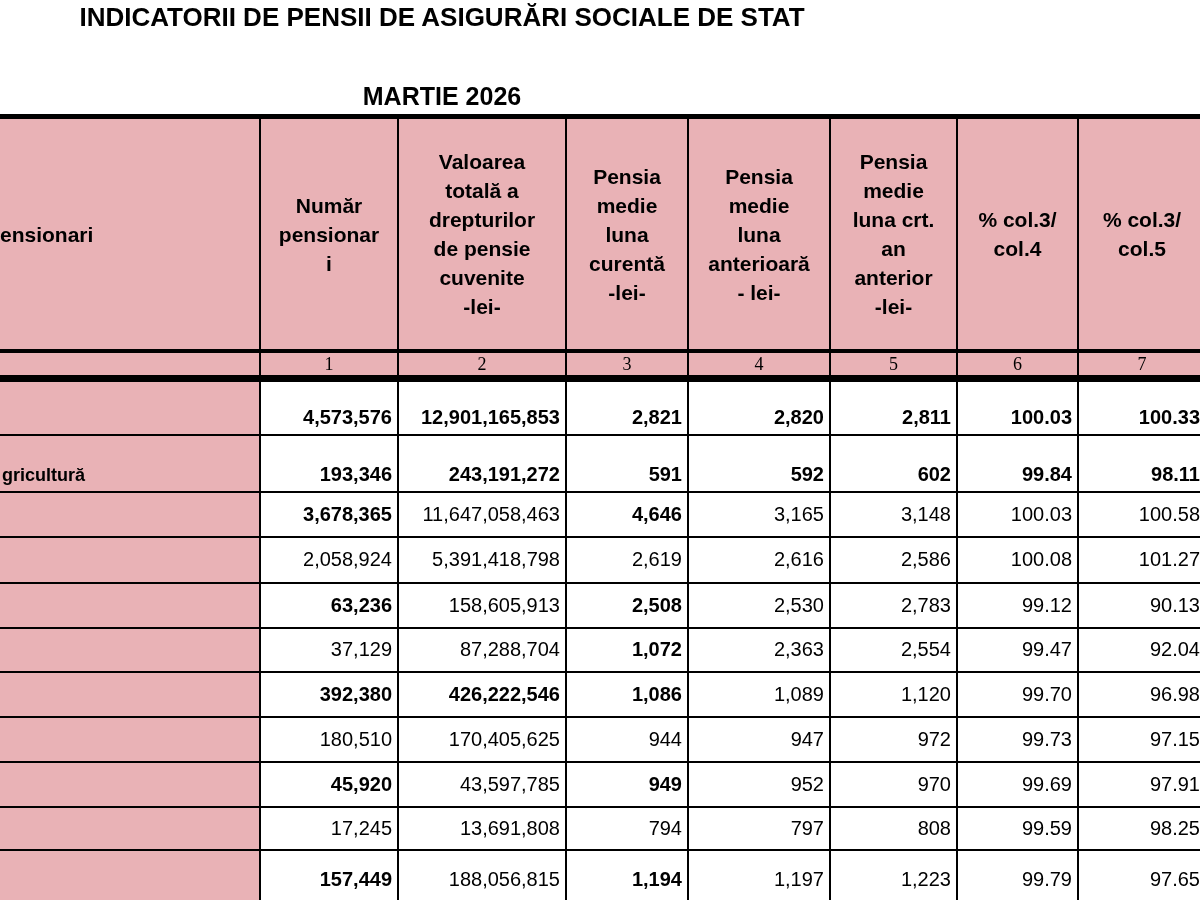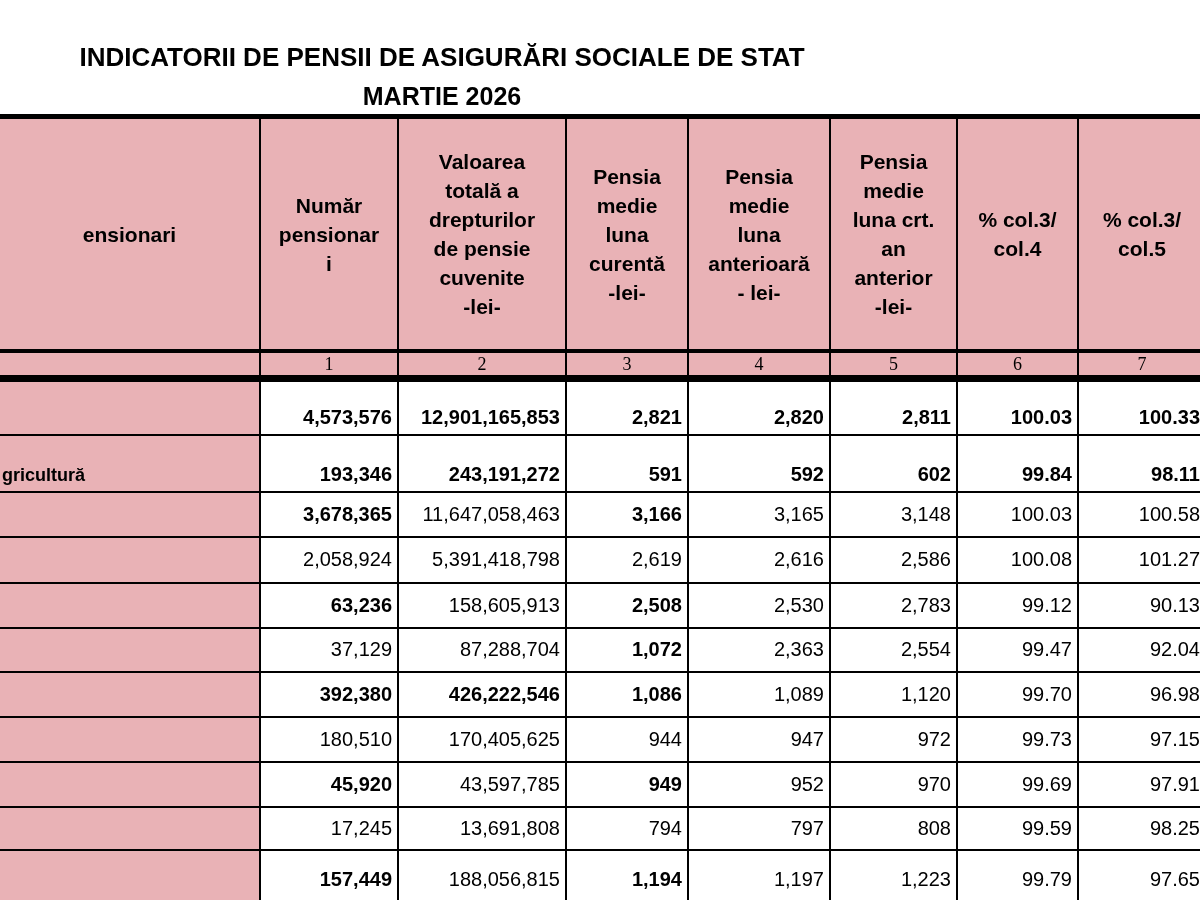--- a/index.html
+++ b/index.html
@@ -14,21 +14,20 @@
   }
   .doc-title {
     position: absolute;
     top: 2px; left: 0;
     width: 884px;
     text-align: center;
     font-size: 26px;
     font-weight: bold;
     letter-spacing: 0px;
     font-family: "Liberation Sans", sans-serif;
-    margin-top: 40px;
   }
   .doc-subtitle {
     position: absolute;
     top: 82px; left: 0;
     width: 884px;
     text-align: center;
     font-size: 25px;
     font-weight: bold;
     font-family: "Liberation Sans", sans-serif;
   }
@@ -53,21 +52,21 @@
     border-bottom: 4px solid #000;
     font-size: 21px;
     font-weight: bold;
     line-height: 29px;
     text-align: center;
     vertical-align: middle;
     white-space: pre-line;
     padding: 0 2px;
   }
   tr.header-row th.cat-head {
-    text-align: center;
+    text-align: left;
     white-space: nowrap;
     padding: 0;
   }
   tr.colnum-row td {
     height: 22px;
     background: #e9b2b6;
     border-bottom: 7px solid #000;
     font-family: "Liberation Serif", serif;
     font-size: 18px;
     font-weight: normal;
@@ -181,21 +180,21 @@
           <td class="num-cell b">591</td>
           <td class="num-cell b">592</td>
           <td class="num-cell b">602</td>
           <td class="num-cell b">99.84</td>
           <td class="num-cell b">98.11</td>
         </tr>
         <tr>
           <td class="cat-cell"></td>
           <td class="num-cell b">3,678,365</td>
           <td class="num-cell">11,647,058,463</td>
-          <td class="num-cell b">3,166</td>
+          <td class="num-cell b">4,646</td>
           <td class="num-cell">3,165</td>
           <td class="num-cell">3,148</td>
           <td class="num-cell">100.03</td>
           <td class="num-cell">100.58</td>
         </tr>
         <tr>
           <td class="cat-cell"></td>
           <td class="num-cell">2,058,924</td>
           <td class="num-cell">5,391,418,798</td>
           <td class="num-cell">2,619</td>

